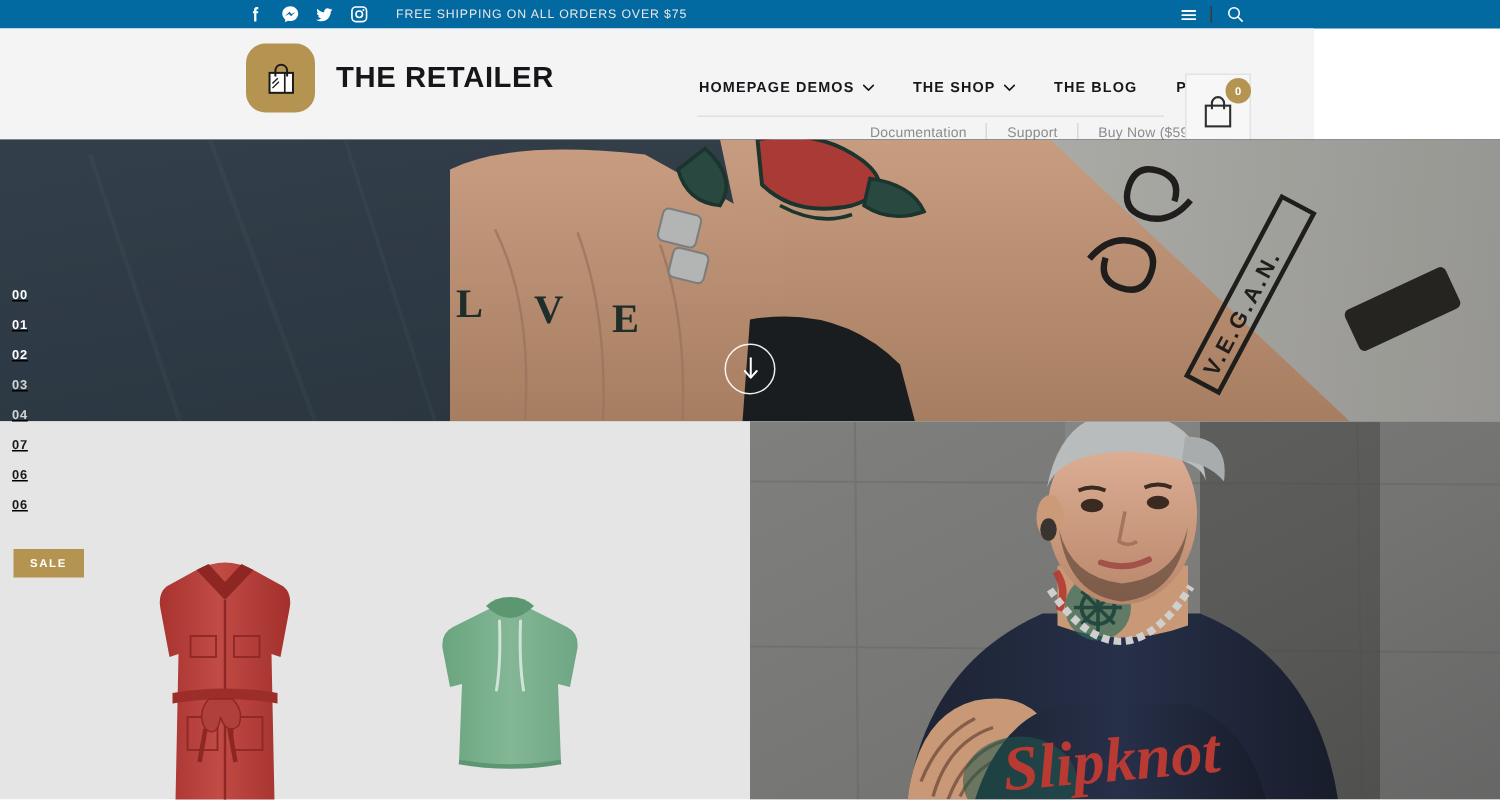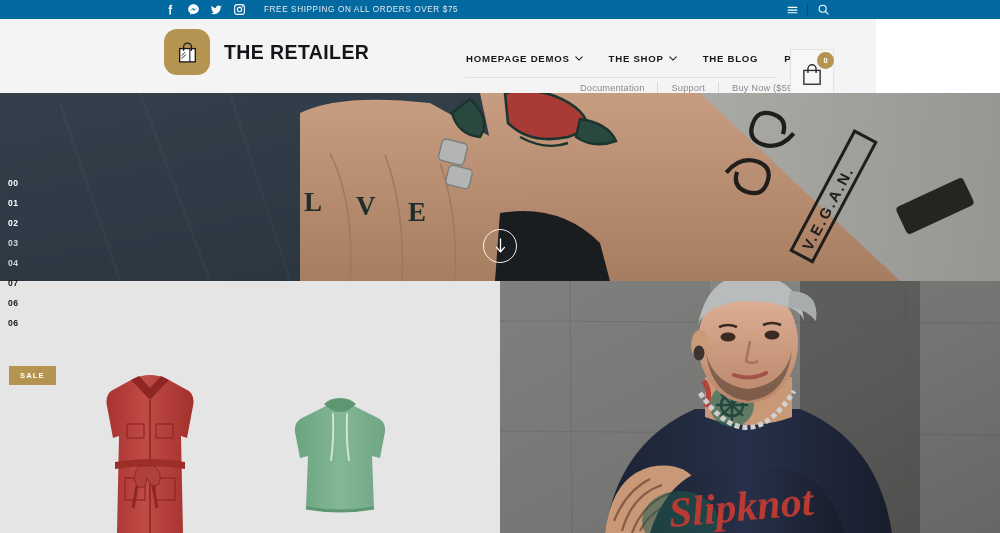--- a/index.html
+++ b/index.html
@@ -80,21 +80,21 @@
     background:#2b3137;
   }
   .hero-photo { position:absolute; inset:0; }
   .scroll-btn {
     position:absolute; left:483px; top:136px; width:34px; height:34px; border-radius:50%;
     border:1.5px solid rgba(255,255,255,.92);
     display:flex; align-items:center; justify-content:center; cursor:pointer; z-index:6;
   }
 
   
-  .slidenums { position:absolute; left:8px; top:173px; z-index:8; }
+  .slidenums { position:absolute; left:8px; top:186px; z-index:8;text-decoration:underline; }
   .slide-num {
     height:20px; line-height:20px; font-size:8.6px; font-weight:700; letter-spacing:.5px;
     cursor:pointer;
   }
   .slide-num.on-dark { color:#ffffff; }
   .slide-num.on-dark.dim { color:rgba(255,255,255,.78); }
   .slide-num.on-light { color:#17181c; }
 
   
   .lower { position:absolute; top:281px; left:0; width:1000px; height:252px; background:#ffffff; }

